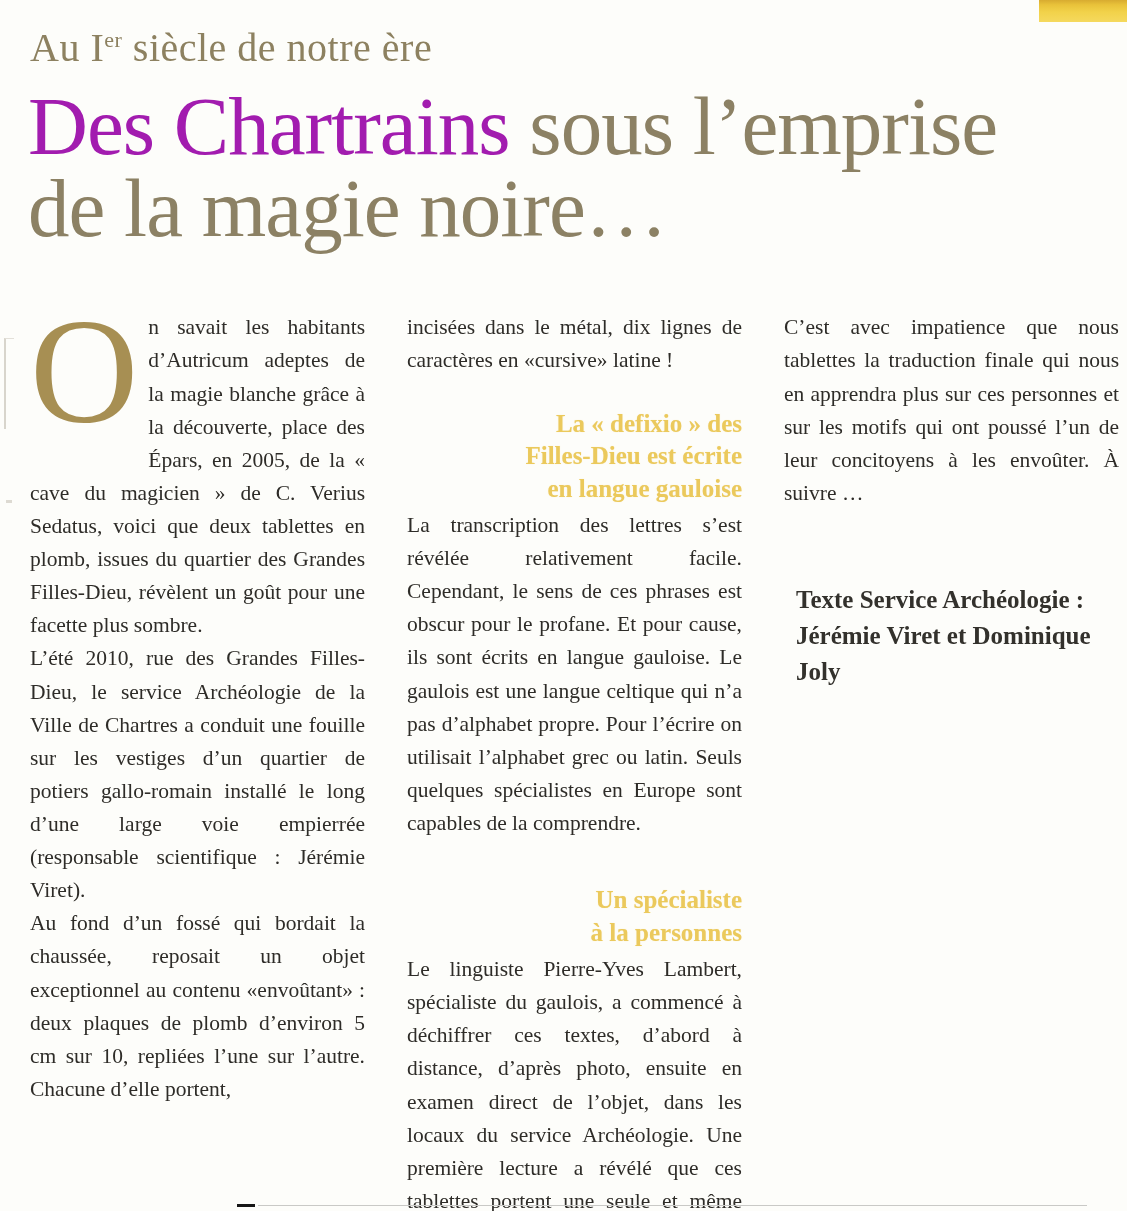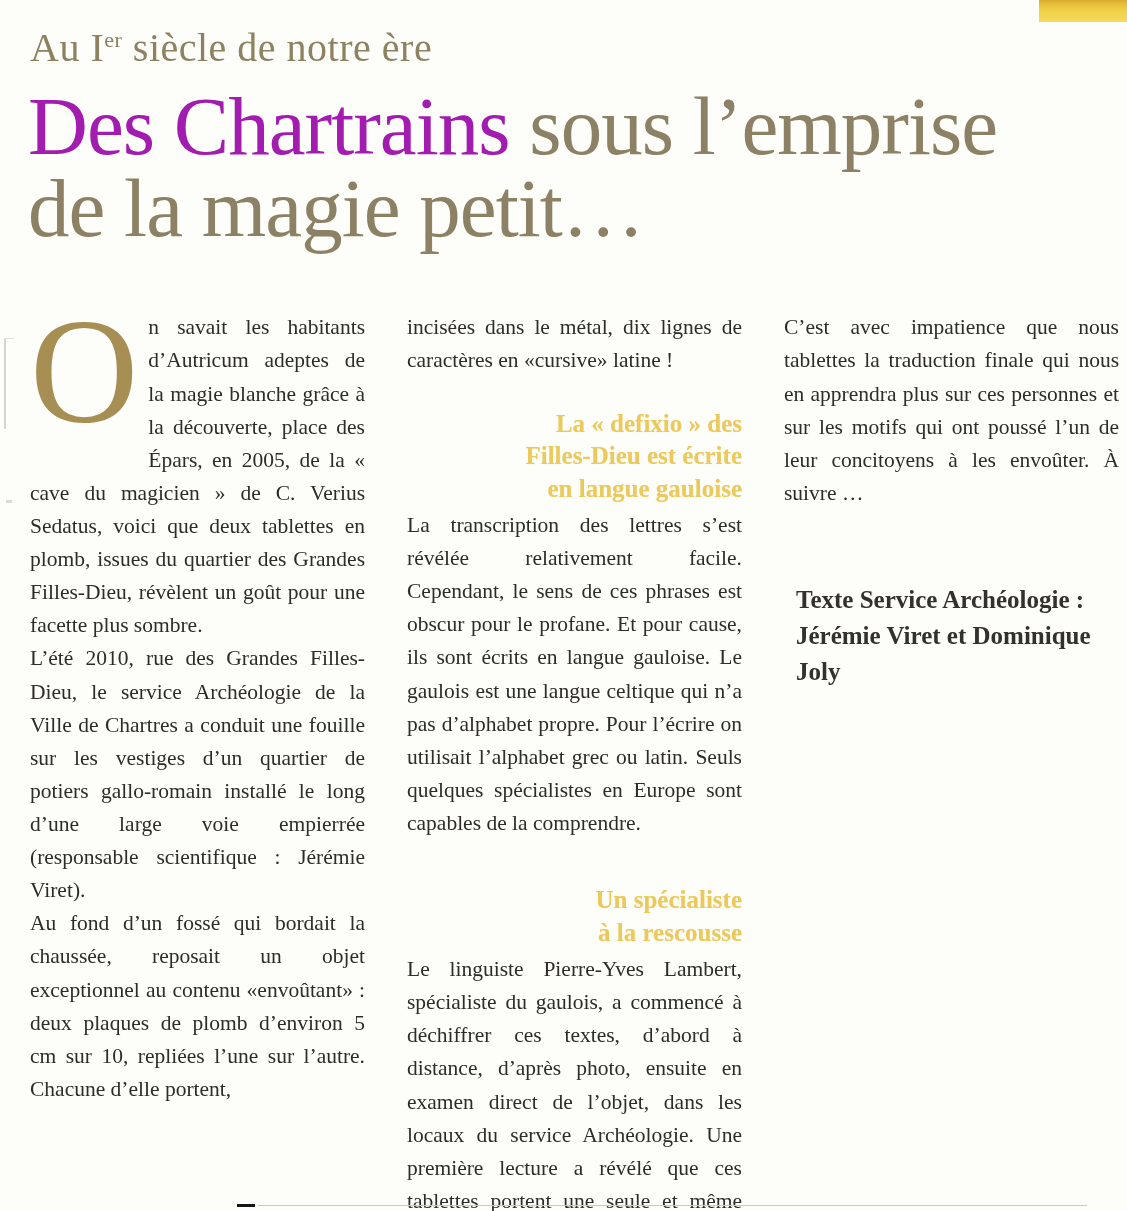--- a/index.html
+++ b/index.html
@@ -96,39 +96,39 @@
 <body>
 
 <div class="page">
 
   <div class="badge"></div>
   <div class="artifact-left"></div>
   <div class="artifact-left2"></div>
 
   <header>
     <div class="kicker"><span>Au I</span><sup>er</sup><span> siècle de notre ère</span></div>
-    <h1 class="headline"><span class="accent">Des Chartrains</span><span> sous l’emprise</span><br><span>de la magie petit…</span></h1>
+    <h1 class="headline"><span class="accent">Des Chartrains</span><span> sous l’emprise</span><br><span>de la magie noire…</span></h1>
   </header>
 
   <main class="columns">
 
     <section class="col col1">
       <p class="body-text"><span class="dropcap">O</span><span>n savait les habitants d’Autricum adeptes de la magie blanche grâce à la découverte, place des Épars, en 2005, de la « cave du magicien » de C. Verius Sedatus, voici que deux tablettes en plomb, issues du quartier des Grandes Filles-Dieu, révèlent un goût pour une facette plus sombre.</span></p>
       <p class="body-text">L’été 2010, rue des Grandes Filles-Dieu, le service Archéologie de la Ville de Chartres a conduit une fouille sur les vestiges d’un quartier de potiers gallo-romain installé le long d’une large voie empierrée (responsable scientifique : Jérémie Viret).</p>
       <p class="body-text">Au fond d’un fossé qui bordait la chaussée, reposait un objet exceptionnel au contenu «envoûtant» : deux plaques de plomb d’environ 5 cm sur 10, repliées l’une sur l’autre. Chacune d’elle portent,</p>
     </section>
 
     <section class="col col2">
       <p class="body-text">incisées dans le métal, dix lignes de caractères en «cursive» latine !</p>
       <h2 class="subhead">La « defixio » des
 Filles-Dieu est écrite
 en langue gauloise</h2>
       <p class="body-text">La transcription des lettres s’est révélée relativement facile. Cependant, le sens de ces phrases est obscur pour le profane. Et pour cause, ils sont écrits en langue gauloise. Le gaulois est une langue celtique qui n’a pas d’alphabet propre. Pour l’écrire on utilisait l’alphabet grec ou latin. Seuls quelques spécialistes en Europe sont capables de la comprendre.</p>
       <h2 class="subhead second">Un spécialiste
-à la rescousse</h2>
+à la personnes</h2>
       <p class="body-text">Le linguiste Pierre-Yves Lambert, spécialiste du gaulois, a commencé à déchiffrer ces textes, d’abord à distance, d’après photo, ensuite en examen direct de l’objet, dans les locaux du service Archéologie. Une première lecture a révélé que ces tablettes portent une seule et même malédiction qui concerne plusieurs habitants d’Autricum.</p>
     </section>
 
     <section class="col col3">
       <p class="body-text">C’est avec impatience que nous tablettes la traduction finale qui nous en apprendra plus sur ces personnes et sur les motifs qui ont poussé l’un de leur concitoyens à les envoûter. À suivre …</p>
       <p class="credit"><span>Texte Service Archéologie :</span><br><span>Jérémie Viret et Dominique Joly</span></p>
     </section>
 
   </main>
 

